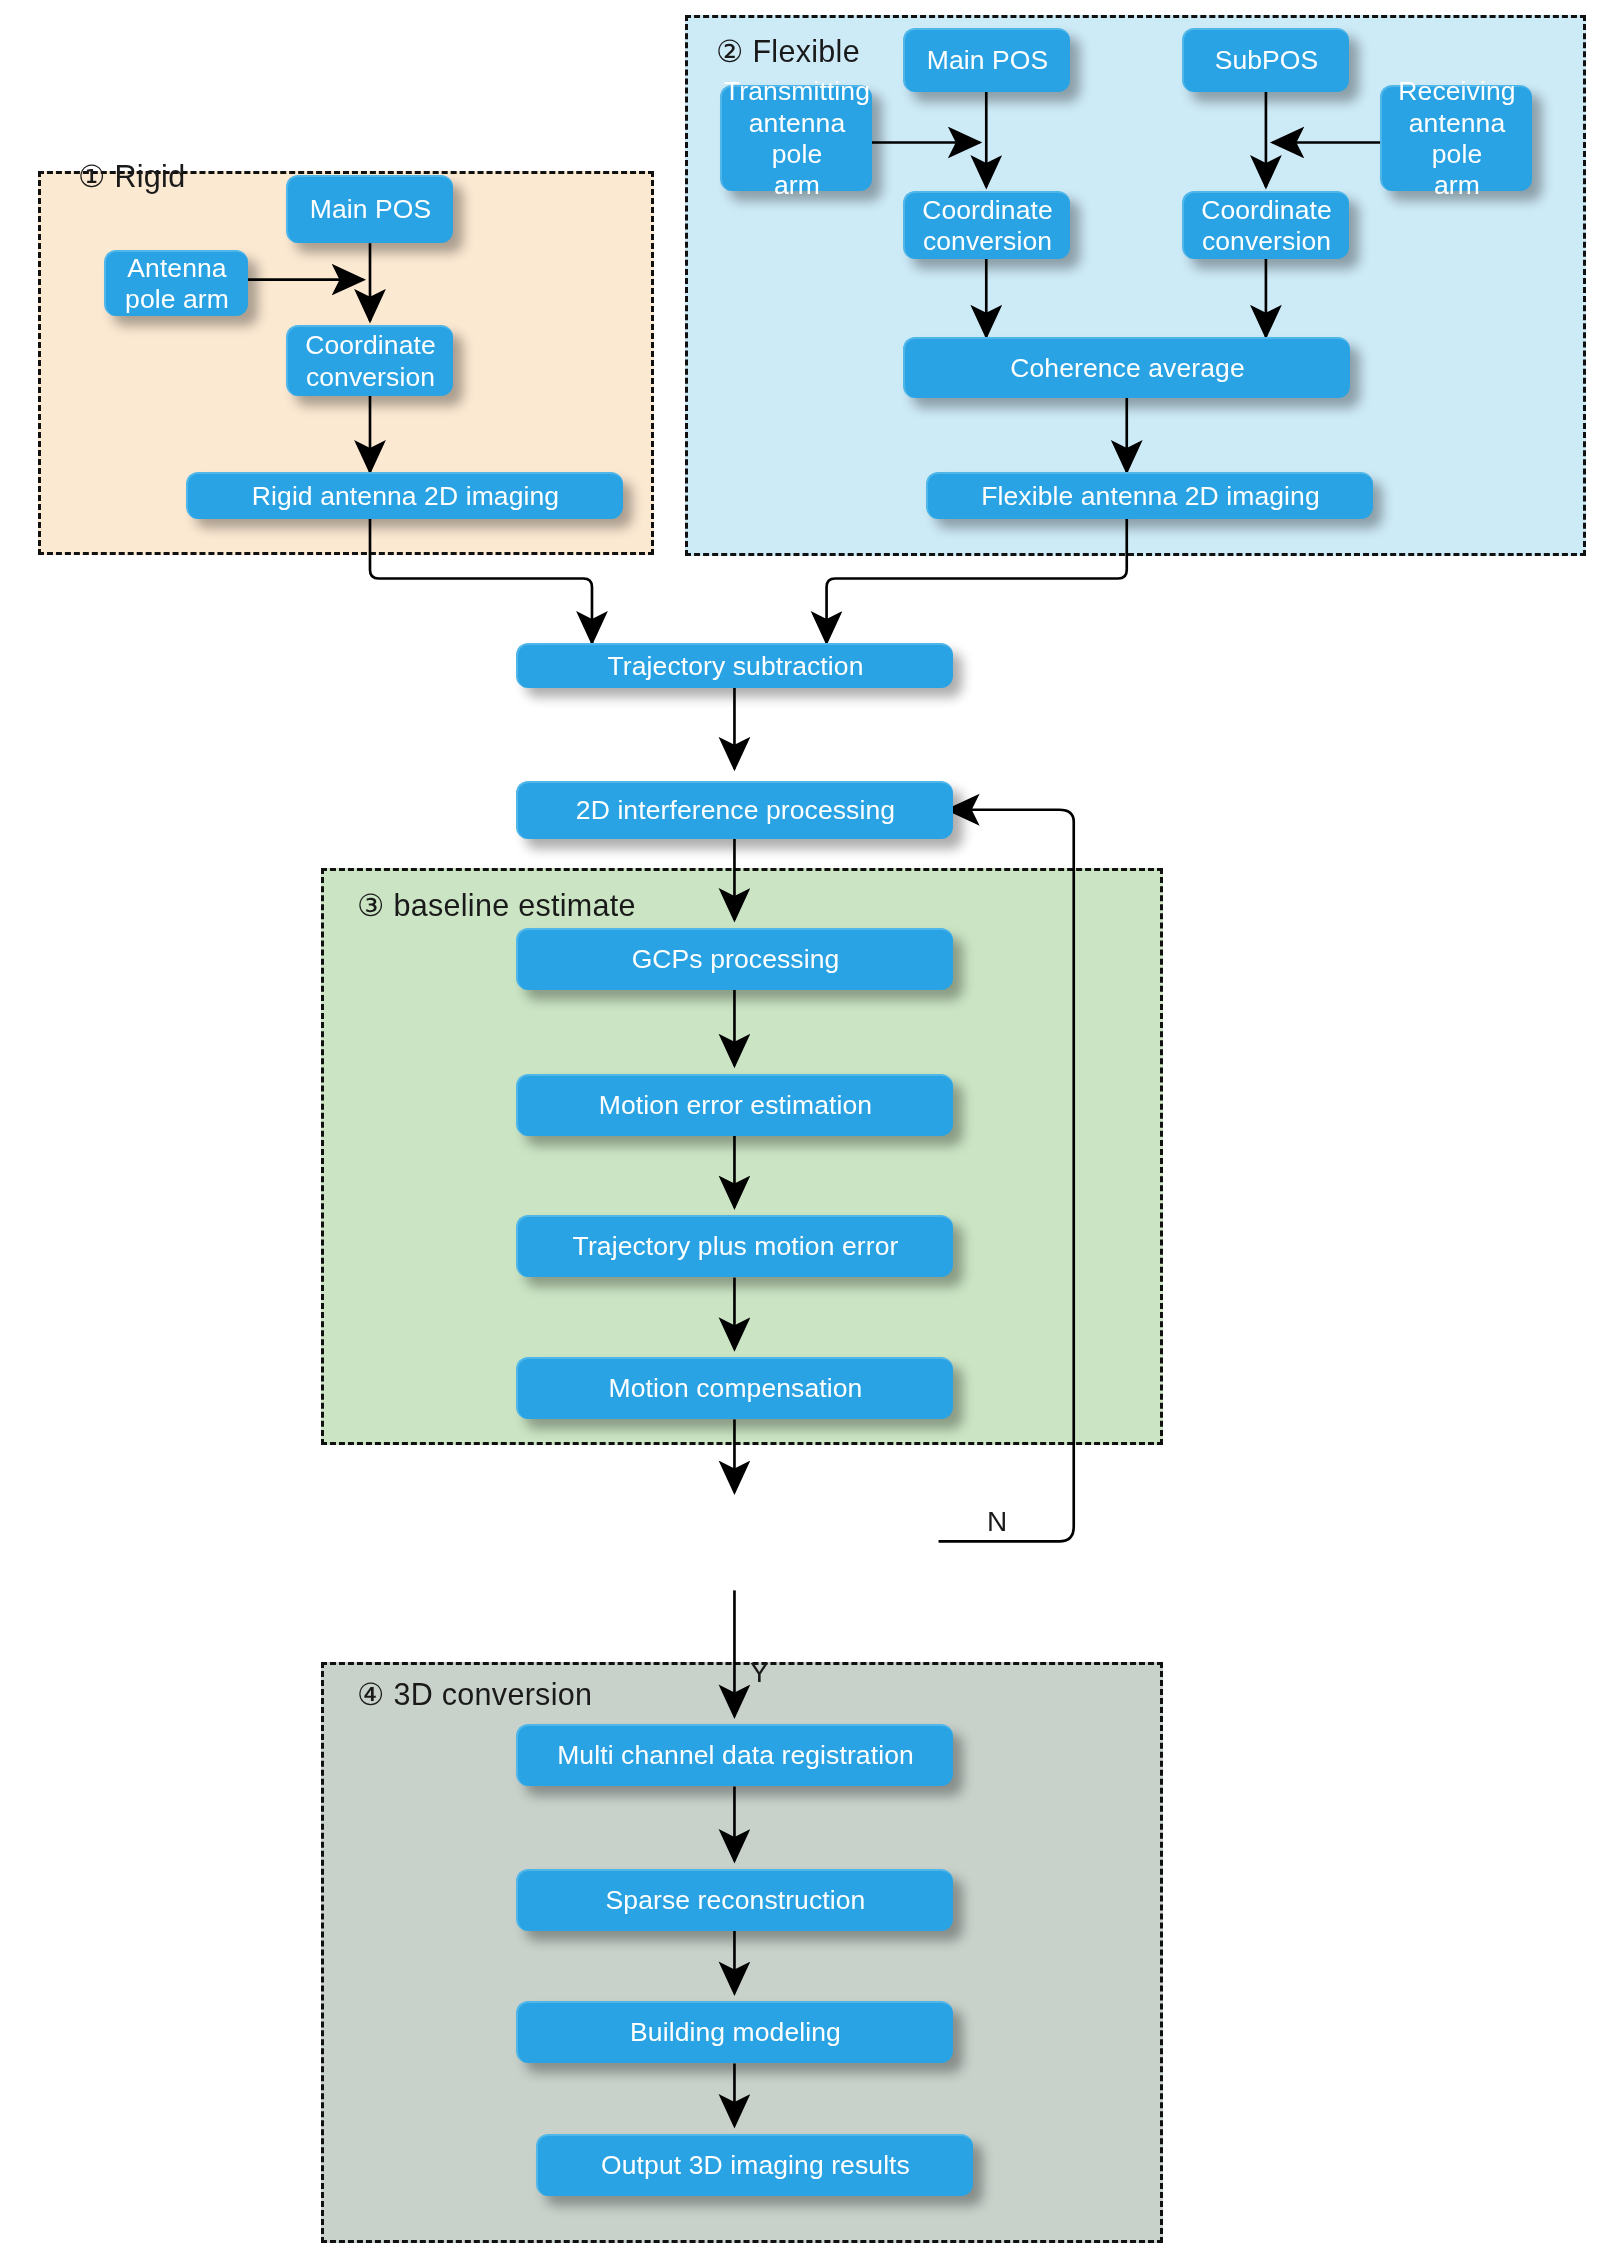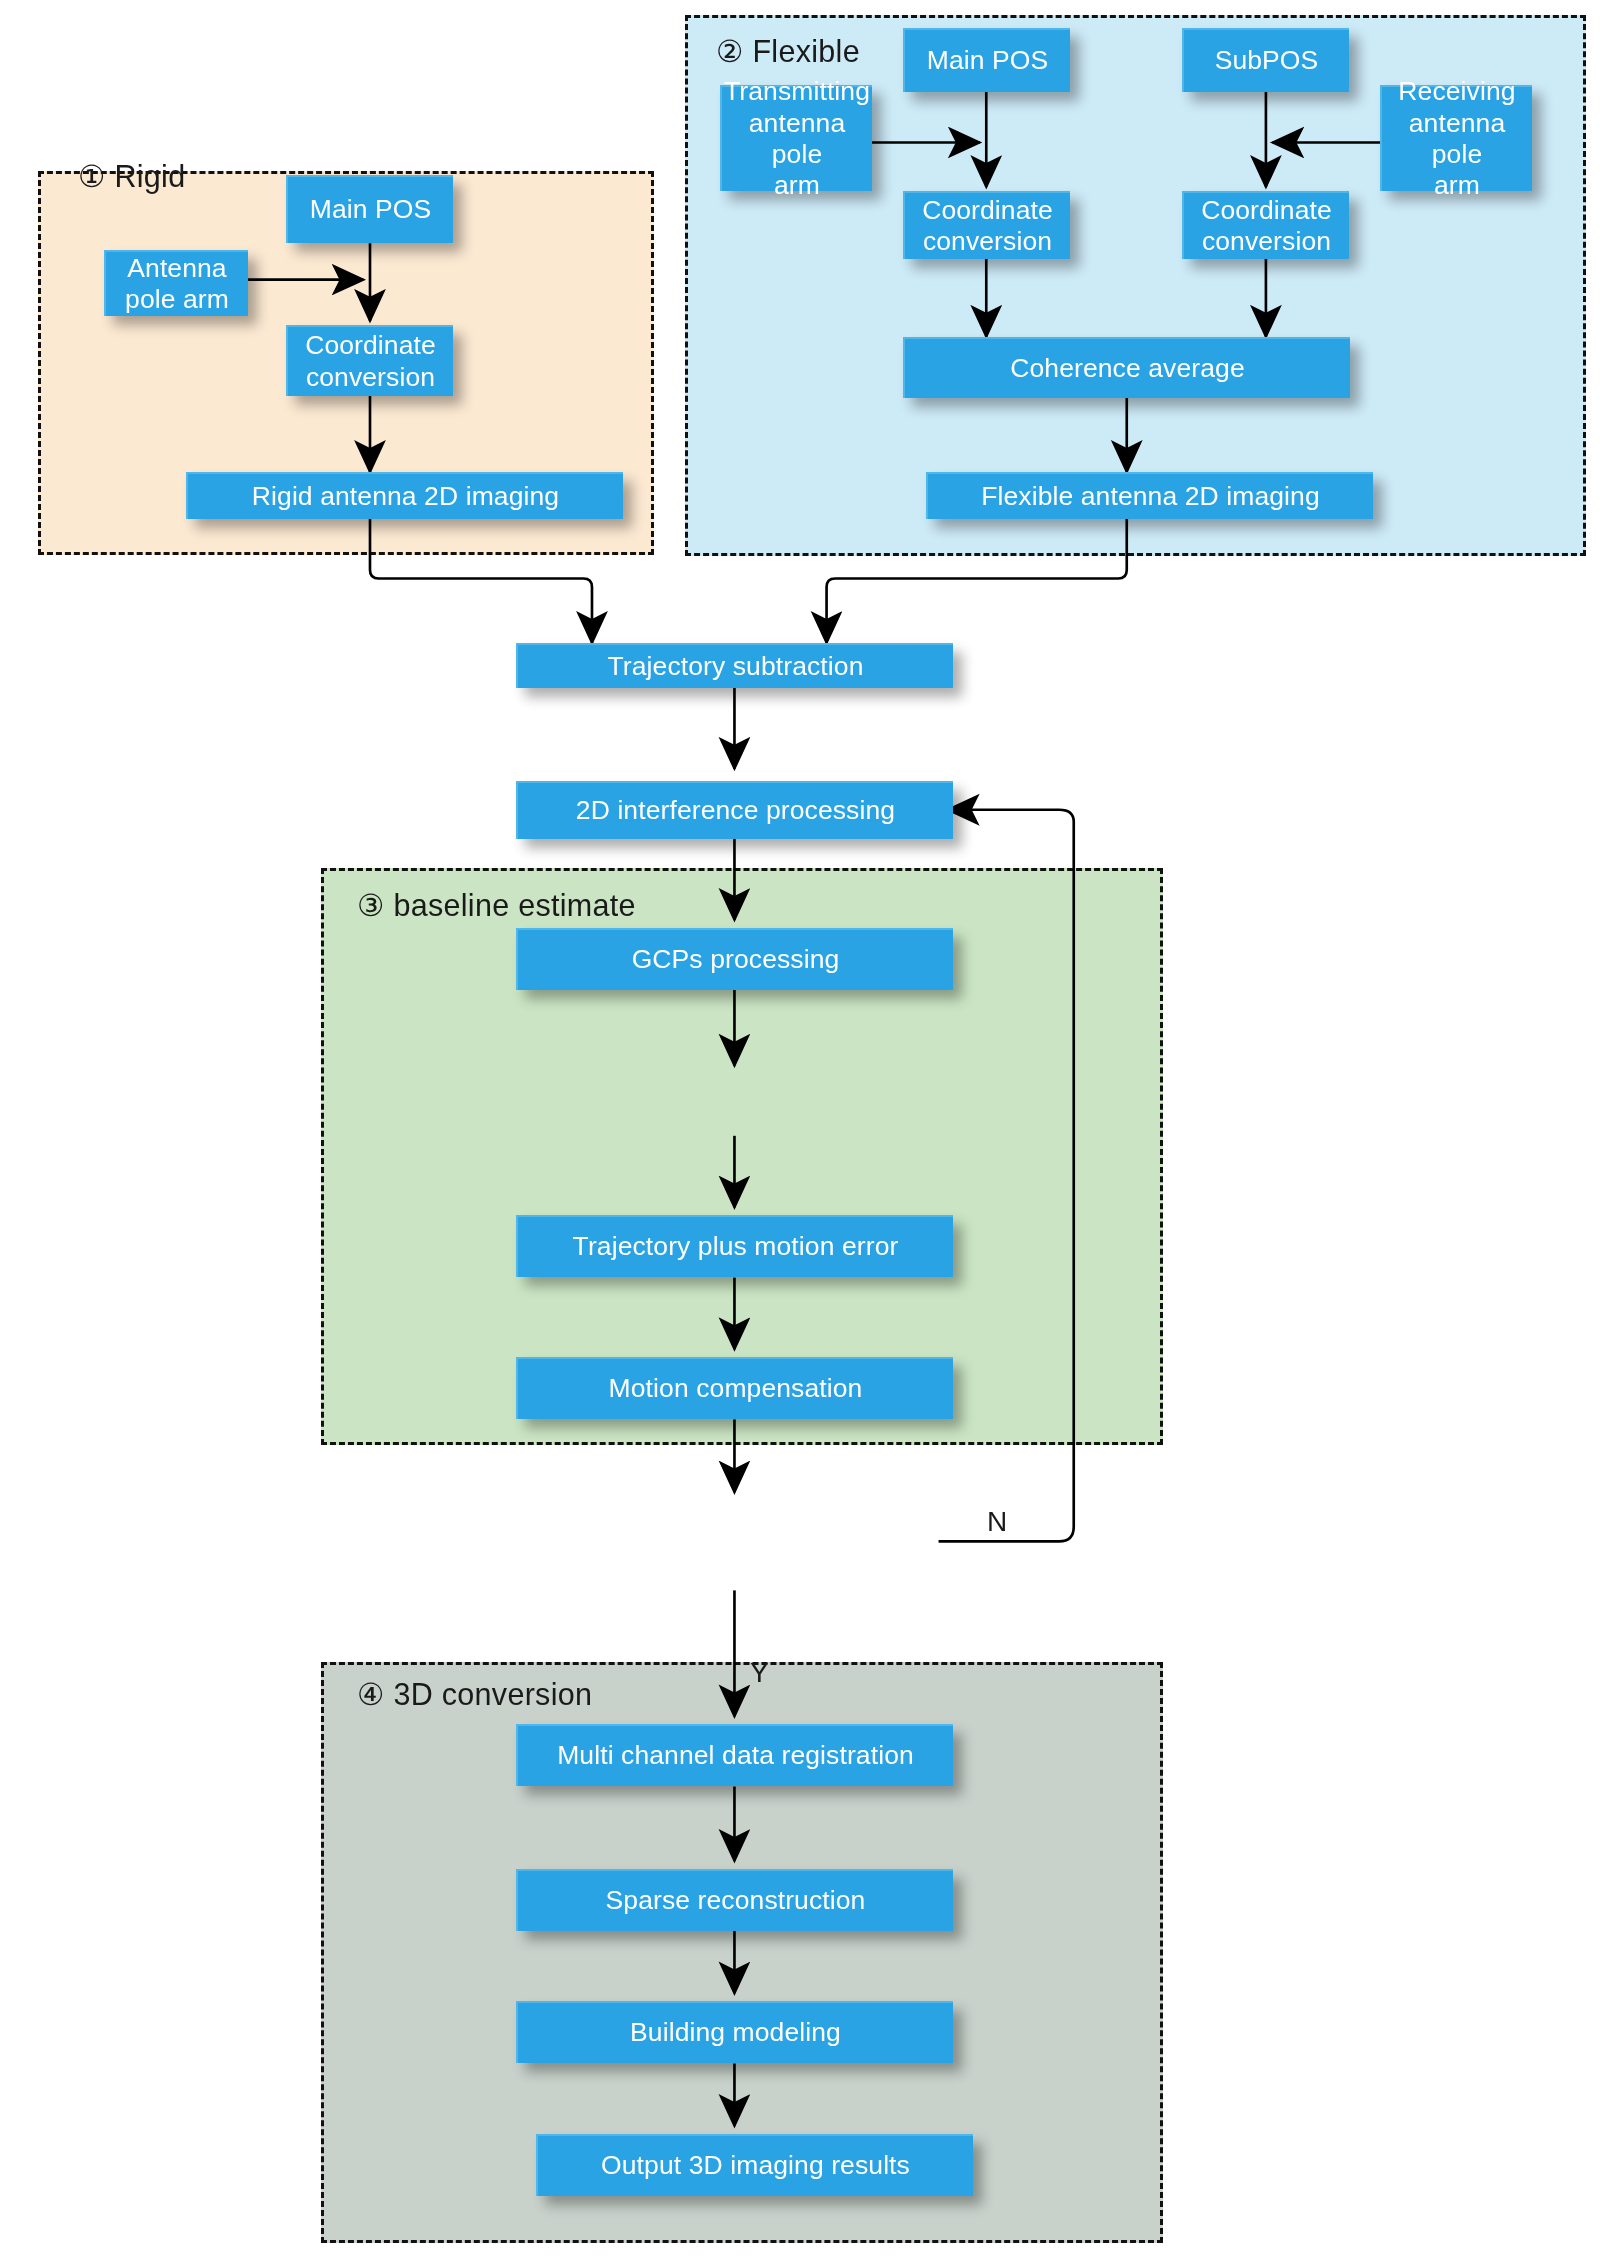--- a/index.html
+++ b/index.html
@@ -40,20 +40,21 @@
     justify-content: center;
     text-align: center;
     font-size: 26.5px;
     line-height: 1.18;
     box-sizing: border-box;
     padding: 2.7px 6.6px;
     box-shadow: 9.3px 9.3px 12px rgba(0,0,0,0.32);
     border-top: 2px solid #4fb6ea;
     border-left: 2px solid #4fb6ea;
     letter-spacing: 0.1px;
+    border-radius: 12px;
   }
   
   .diamond-wrap {
     position: absolute;
   }
   .diamond-shape {
     position: absolute;
     inset: 0;
     background: #29A3E3;
     clip-path: polygon(50% 0%, 100% 50%, 50% 100%, 0% 50%);
@@ -225,20 +226,23 @@
   </div>
 
   <div class="node" style="left:516px; top:781px; width:437px; height:58px;">
     <span>2D interference processing</span>
   </div>
 
   <div class="node" style="left:516px; top:928px; width:437px; height:62px;">
     <span>GCPs processing</span>
   </div>
 
+  <div class="node" style="left:516px; top:1074px; width:437px; height:62px;">
+    <span>Motion error estimation</span>
+  </div>
 
   <div class="node" style="left:516px; top:1215px; width:437px; height:62px;">
     <span>Trajectory plus motion error</span>
   </div>
 
   <div class="node" style="left:516px; top:1357px; width:437px; height:62px;">
     <span>Motion compensation</span>
   </div>
 
 

